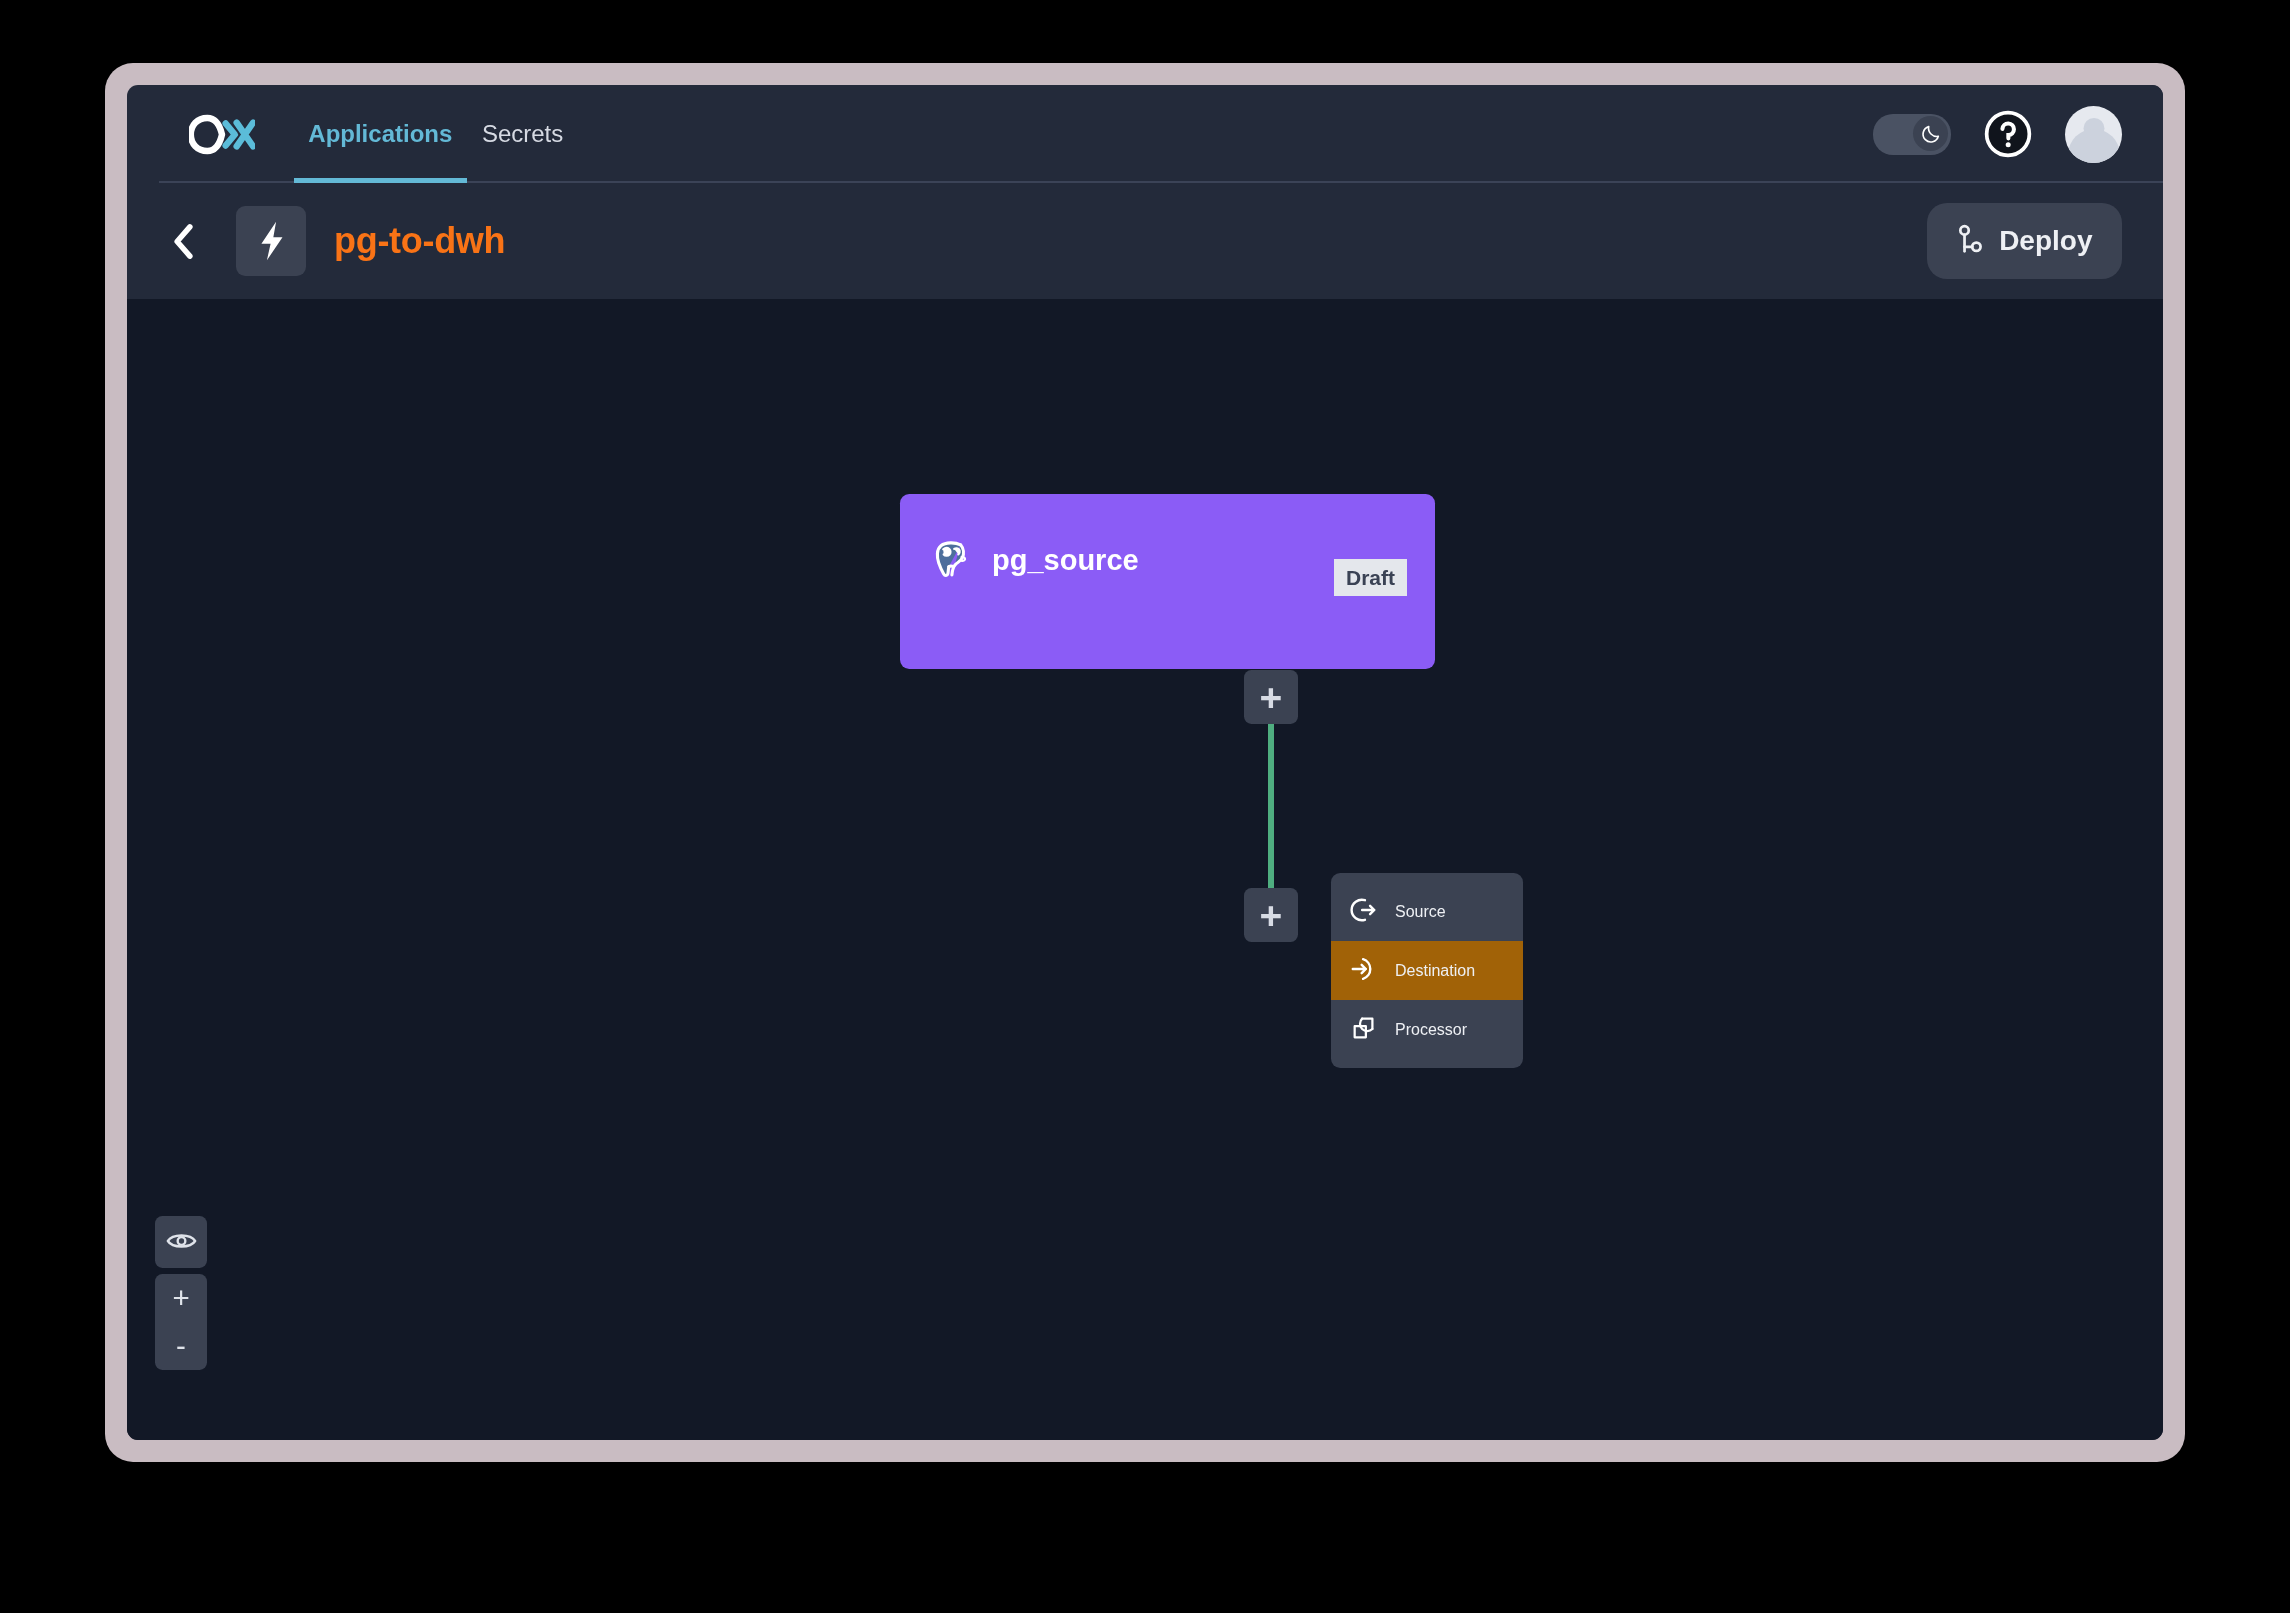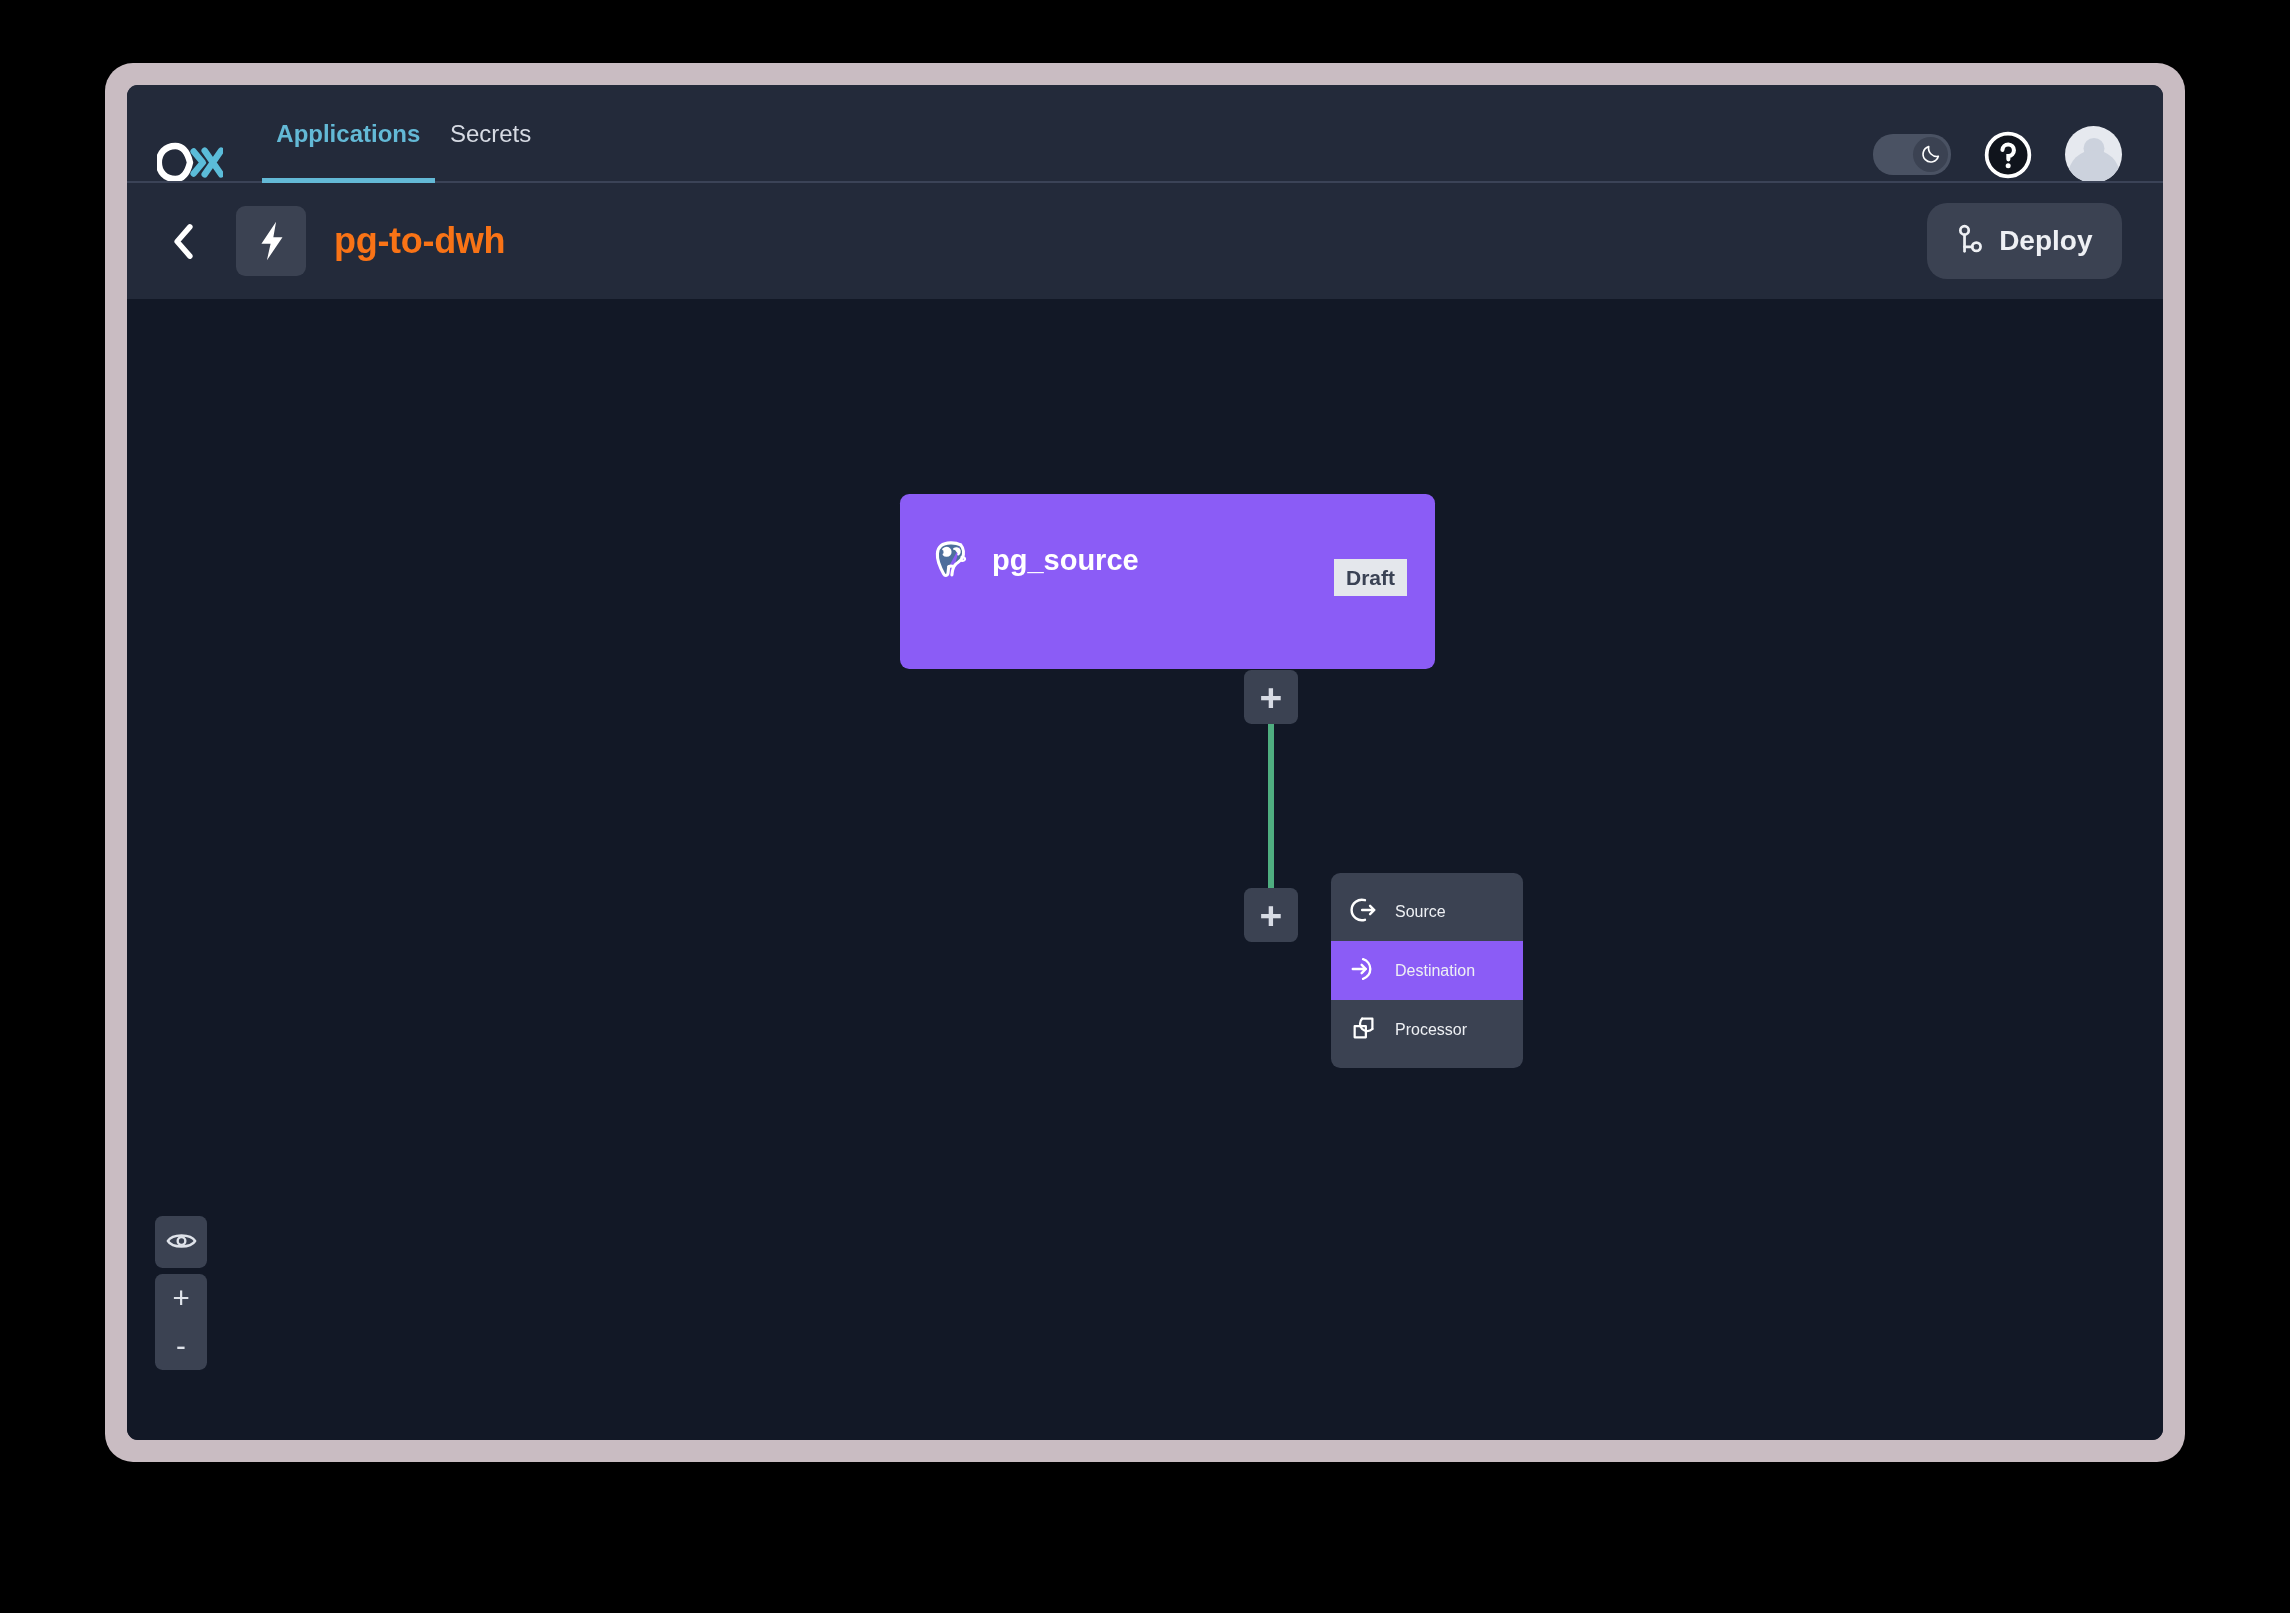--- a/index.html
+++ b/index.html
@@ -32,24 +32,25 @@
     position: relative;
     display: flex;
     flex-direction: column;
   }
 
   
   .topnav {
     height: 98px;
     background: #232a3a;
     display: flex;
-    align-items: flex-end;
+    align-items: center;
     padding: 0 41px 0 29.5px;
     position: relative;
     flex: 0 0 auto;
+    margin-left: 32px;
   }
   .topnav::after {
     content: "";
     position: absolute;
     left: 0; right: 0; bottom: 0;
     height: 1.8px;
     background: #3b4357;
   }
   .logo {
     display: flex;
@@ -274,21 +275,21 @@
     padding: 9.2px 0;
   }
   .ctx-item {
     display: flex;
     align-items: center;
     gap: 17.5px;
     height: 59px;
     padding: 0 18.5px;
     cursor: pointer;
   }
-  .ctx-item.highlight { background: #8b5cf6; }
+  .ctx-item.highlight { background: #a16207; }
   .ctx-item .lbl {
     font-size: 16px;
     color: #eef0f4;
   }
 
   
   .view-btn {
     position: absolute;
     left: 28px;
     bottom: 172px;

